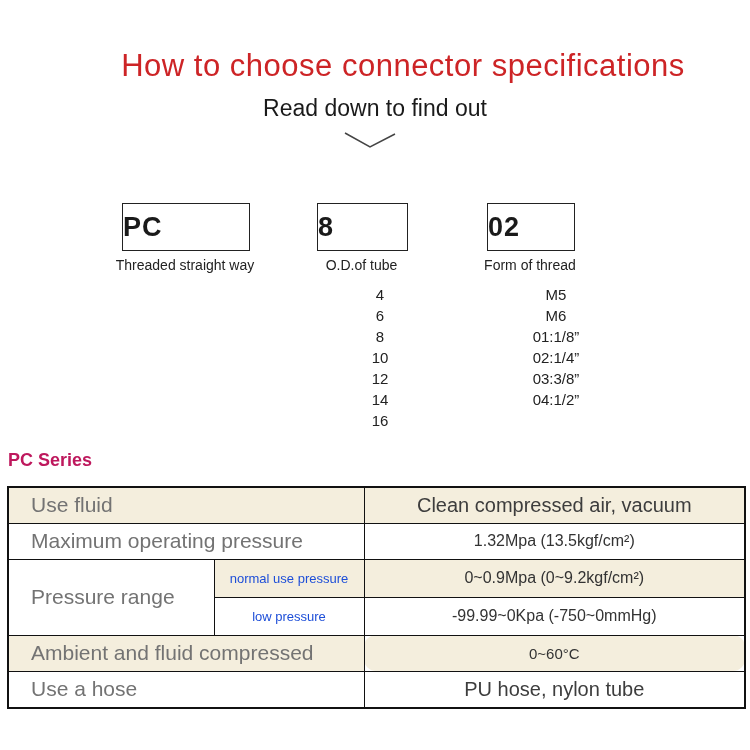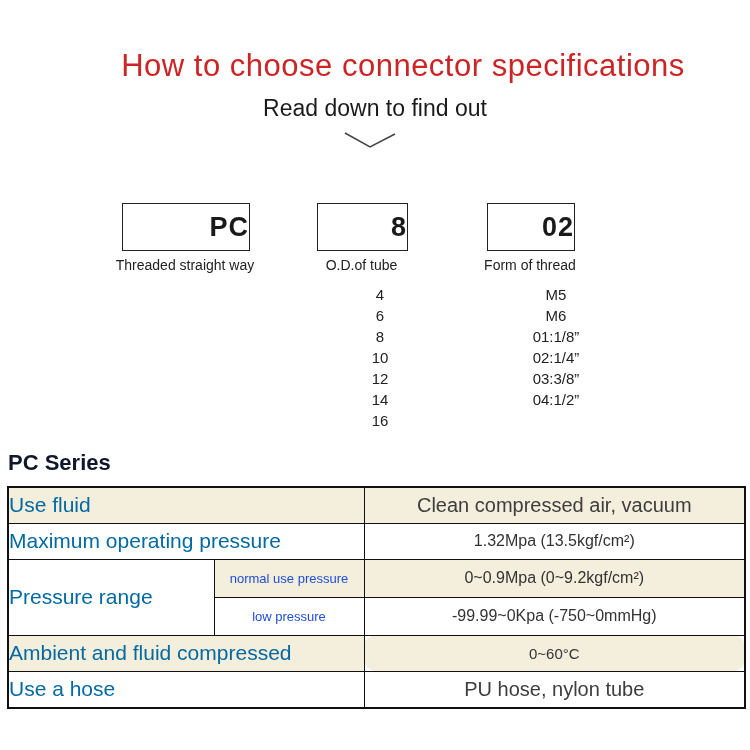--- a/index.html
+++ b/index.html
@@ -38,21 +38,21 @@
 
   
   .code-box {
     position: absolute;
     top: 203px;
     height: 46px;
     border: 1px solid #222;
     background: #fff;
     display: flex;
     align-items: center;
-    justify-content: flex-end;
+    justify-content: flex-start;
     font-size: 27px;
     font-weight: 700;
     color: #1a1a1a;
     letter-spacing: 1px;
   }
   .box-pc { left: 122px; width: 126px; }
   .box-tube { left: 317px; width: 89px; }
   .box-thread { left: 487px; width: 86px; }
 
   .box-caption {
@@ -76,44 +76,45 @@
     color: #222;
   }
   .tube-list { left: 330px; width: 100px; }
   .thread-list { left: 496px; width: 120px; }
   .option-list div { height: 21px; }
 
   
   .series-heading {
     position: absolute;
     left: 8px; top: 450px;
-    font-size: 22px;
+    font-size: 18px;
     font-weight: 700;
-    color: #0f172a;
+    color: #be185d;
   }
 
   
   .spec-table {
     position: absolute;
     left: 7px; top: 486px;
     width: 737px;
     border-collapse: collapse;
     table-layout: fixed;
     border: 2px solid #111;
   }
   .spec-table td {
     border: 1px solid #111;
     padding: 0;
     vertical-align: middle;
   }
   .spec-table .beige { background: #f4eedd; }
   .spec-table .white { background: #ffffff; }
   td.label {
+    padding-left: 22px;
     font-size: 21px;
-    color: #0369a1;
+    color: #737373;
   }
   td.sublabel {
     text-align: center;
     font-size: 13px;
     color: #1d4ed8;
   }
   td.value {
     text-align: center;
     font-size: 16px;
     color: #333;

